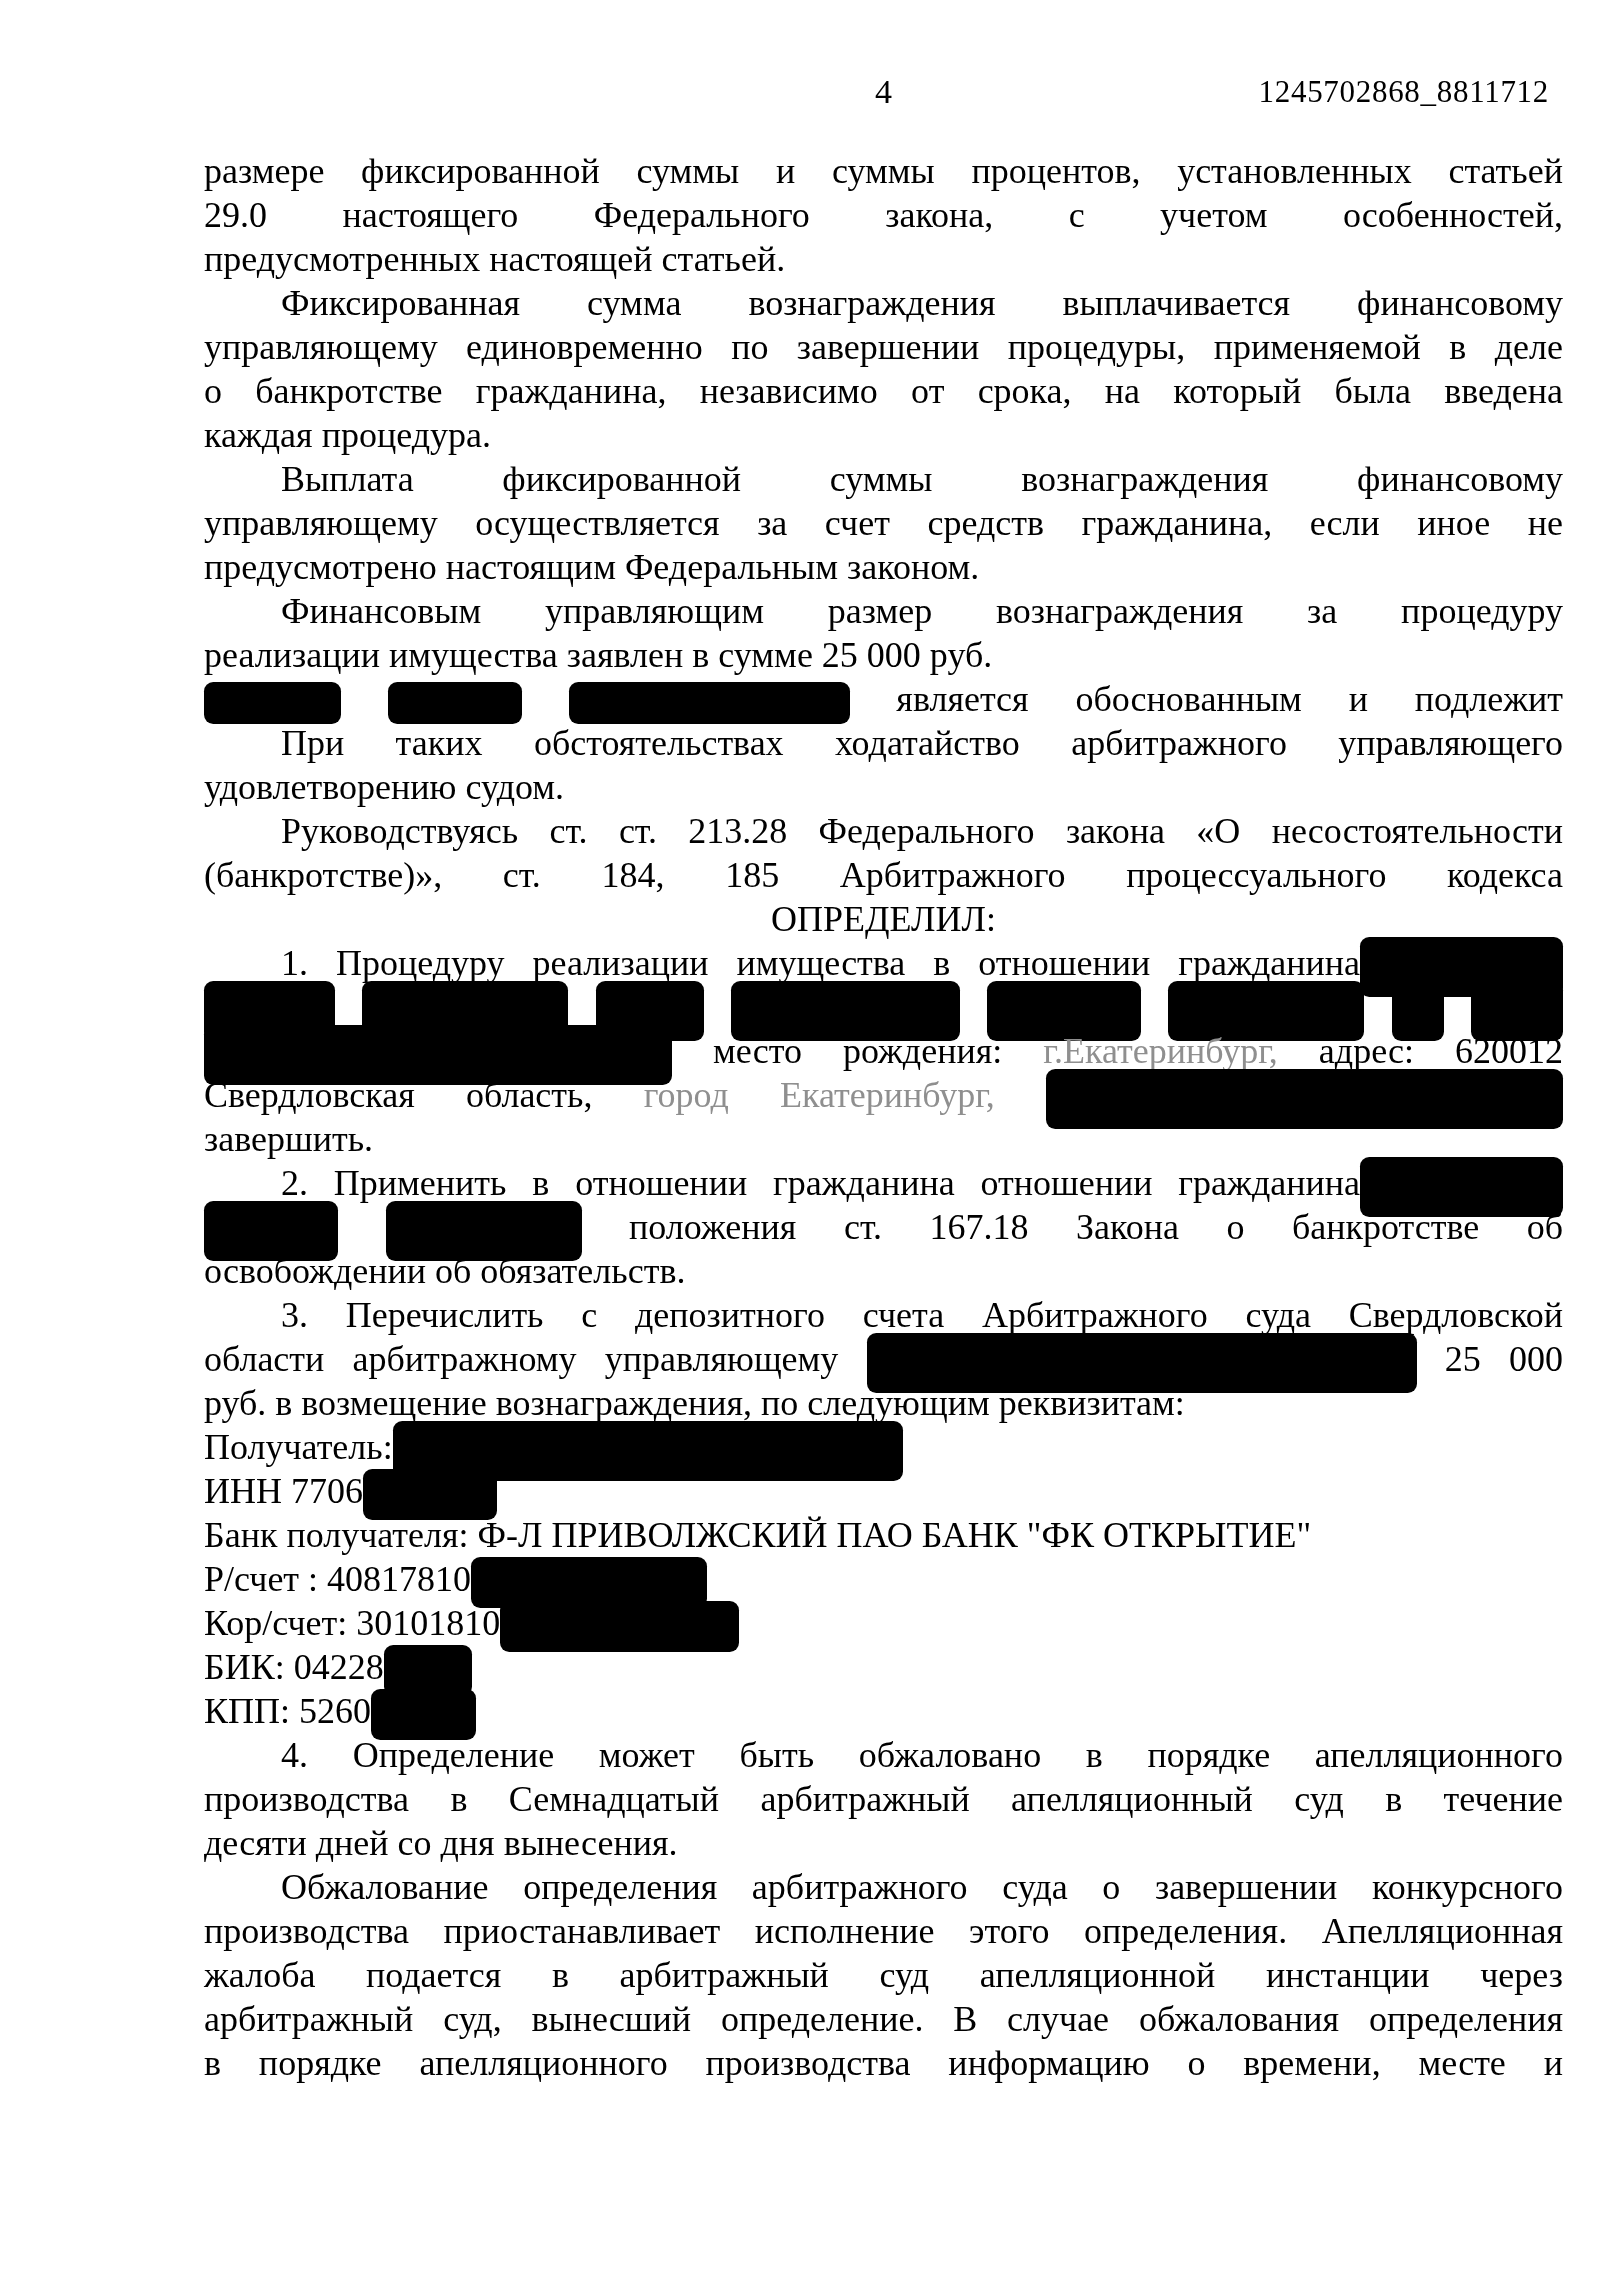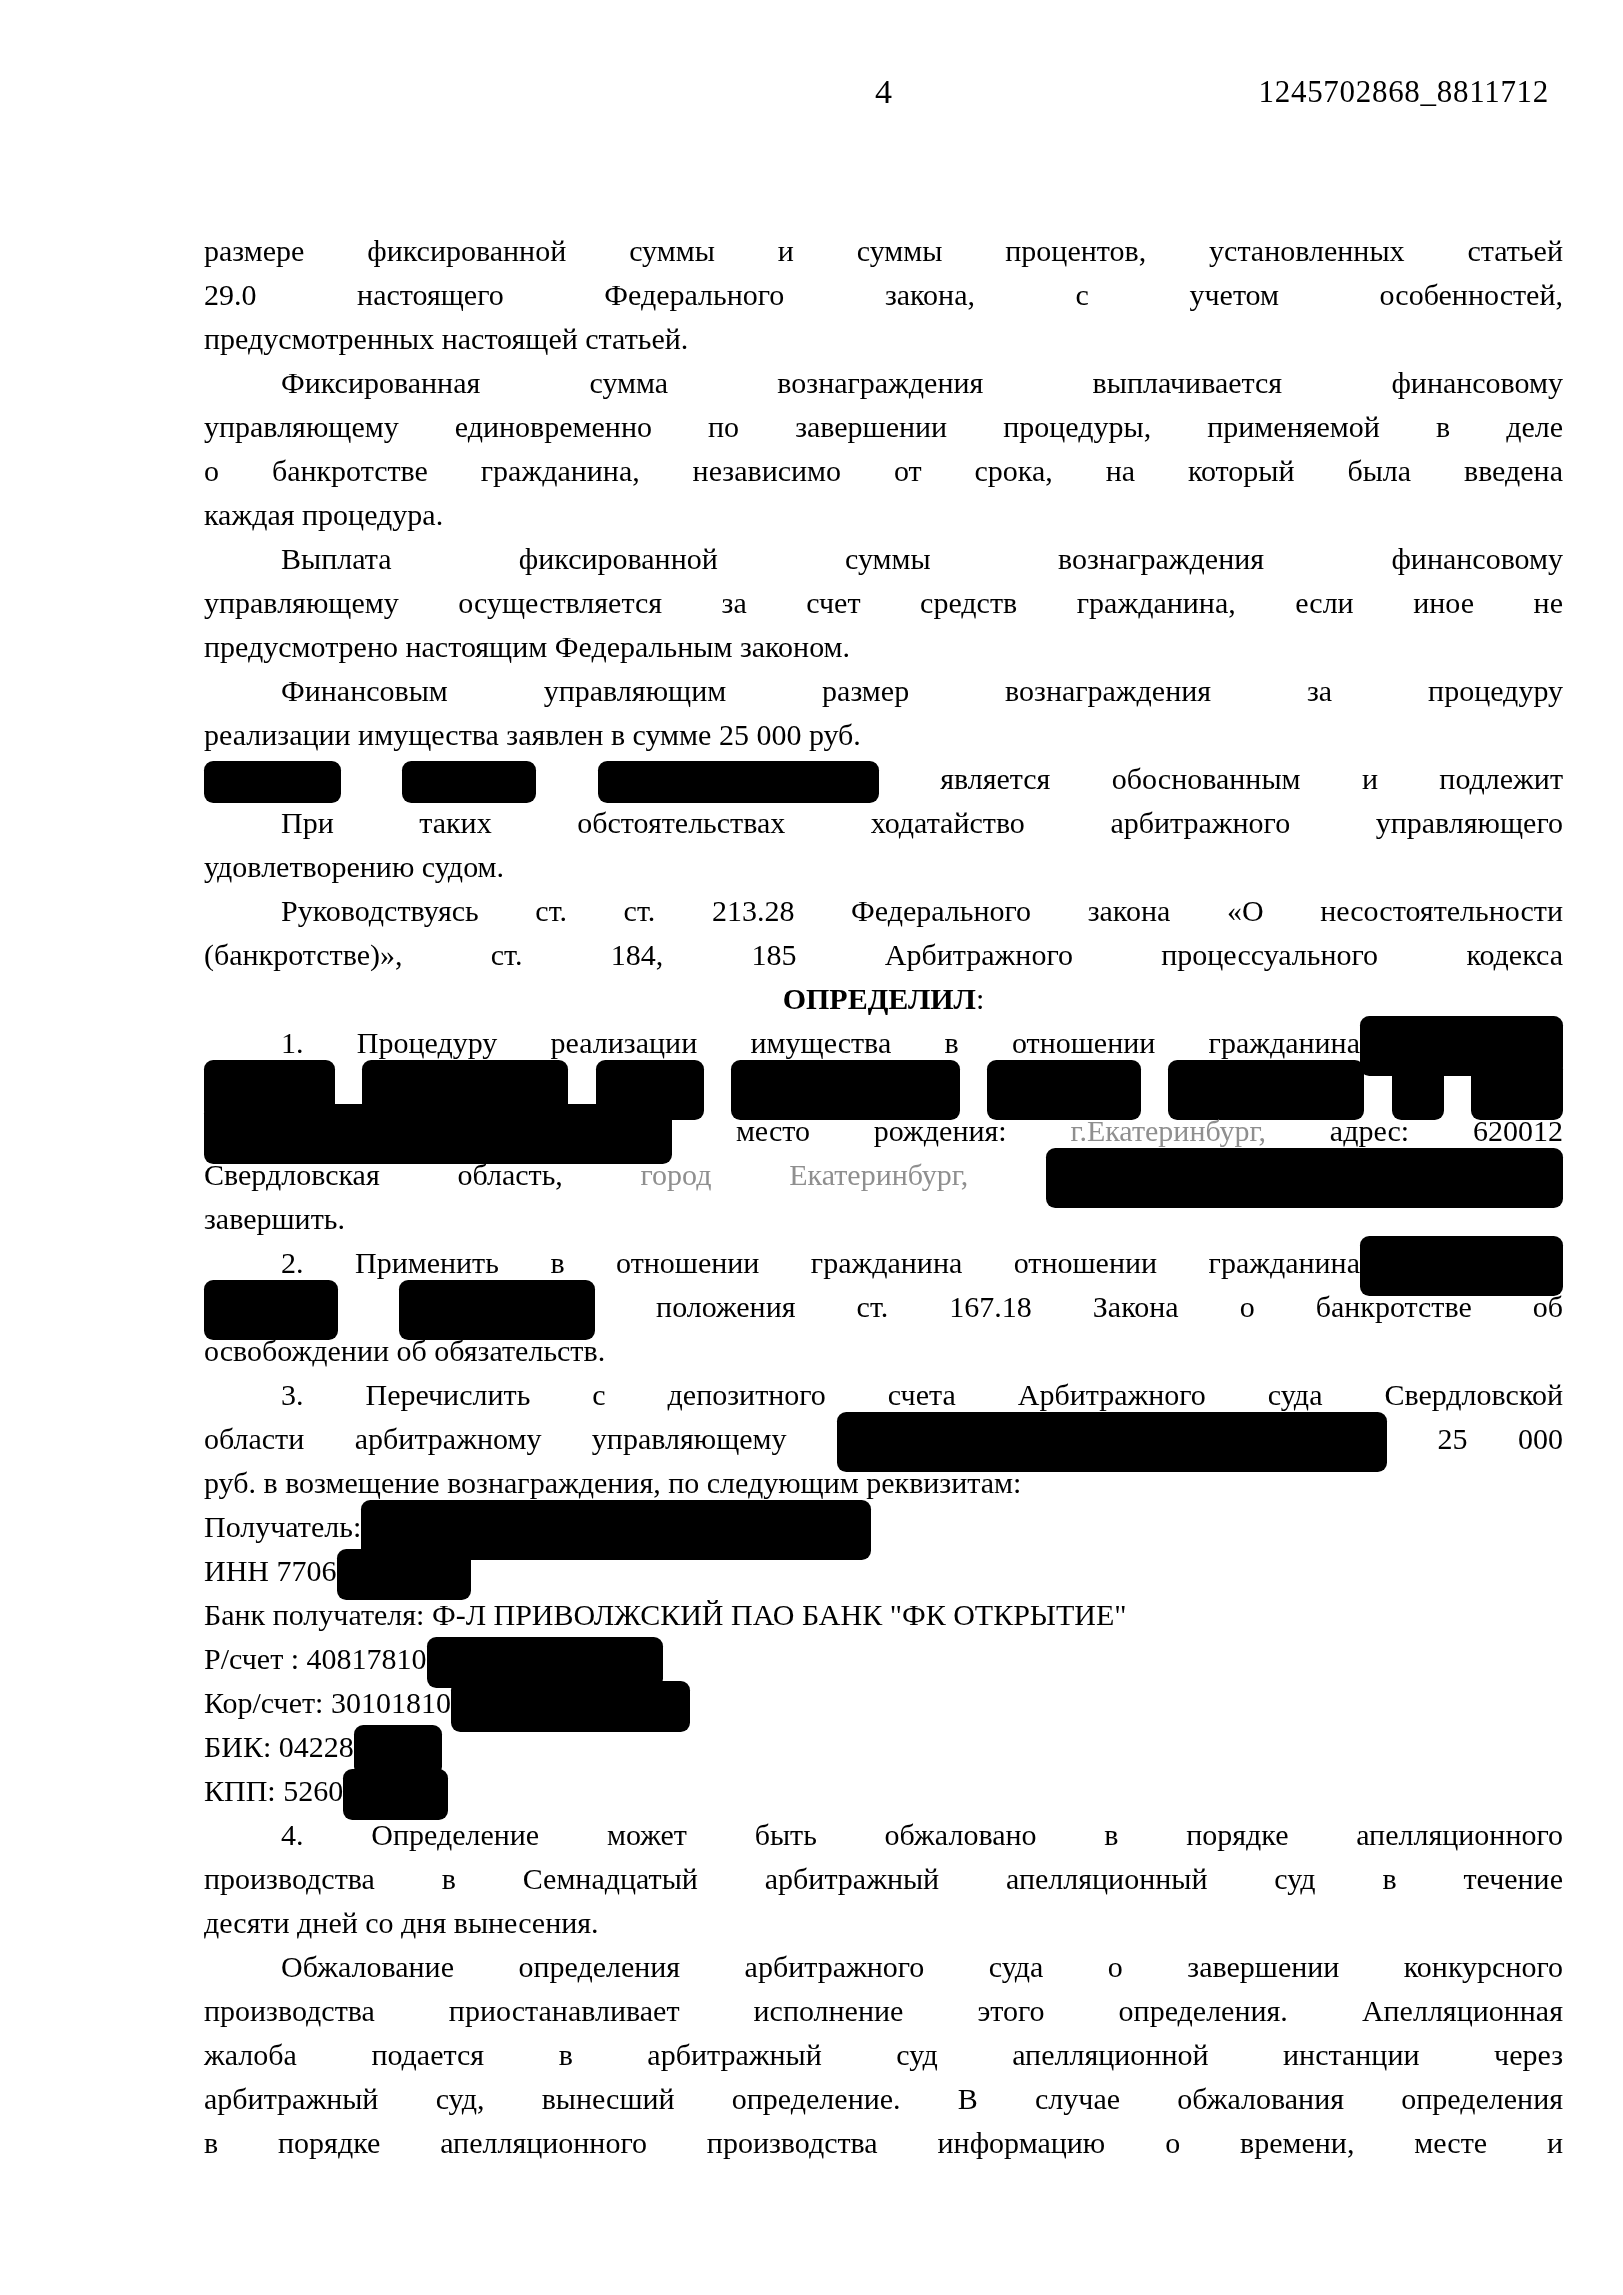--- a/index.html
+++ b/index.html
@@ -32,36 +32,36 @@
     left:50%;
     transform:translateX(-50%);
   }
   .docid{
     position:absolute;
     right:12px;
     font-size:31px;
     letter-spacing:0.7px;
   }
   .body-text{
-    margin:114px 60px 0 204px;
-    font-size:30px;
+    margin:34px 60px 0 204px;
+    font-size:36px;
   }
   .line{
     line-height:44px;
     min-height:44px;
     white-space:normal;
   }
   .line.j{ text-align:justify; text-align-last:justify; }
   .line.l{ text-align:left; text-align-last:left; }
   .line.c{ text-align:center; text-align-last:center; }
   .line.indent{ text-indent:77px; }
   .line.nowrap{ white-space:nowrap;text-align:right; }
   .run{ }
   .run.muted{ color:var(--muted); }
-  .run.bold{ font-weight:bold; }
+  .run.bold{ font-weight:normal; }
   .redact{
     display:inline-block;
     background:var(--redaction);
     border-radius:9.2px;
     vertical-align:middle;
     margin-top:-18.3px;
     margin-bottom:-18.3px;
   }
 </style>
 </head>

